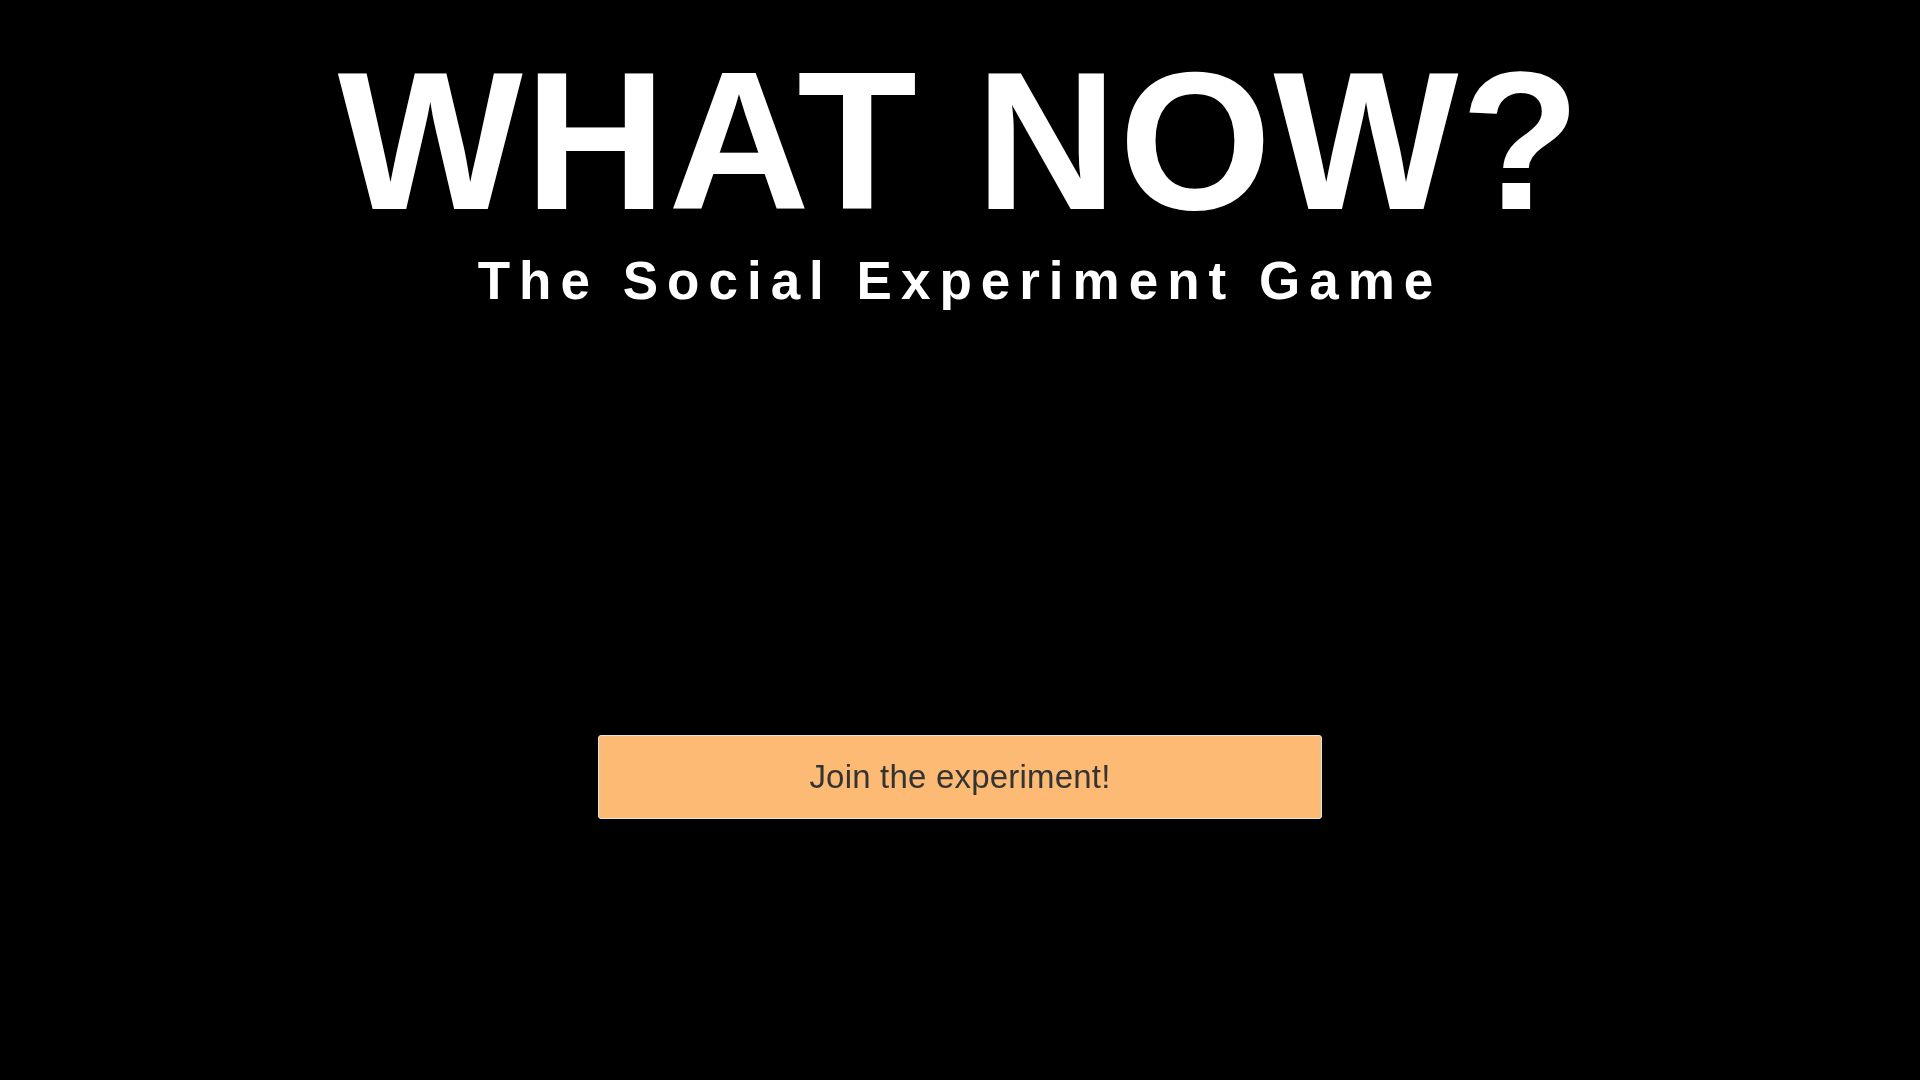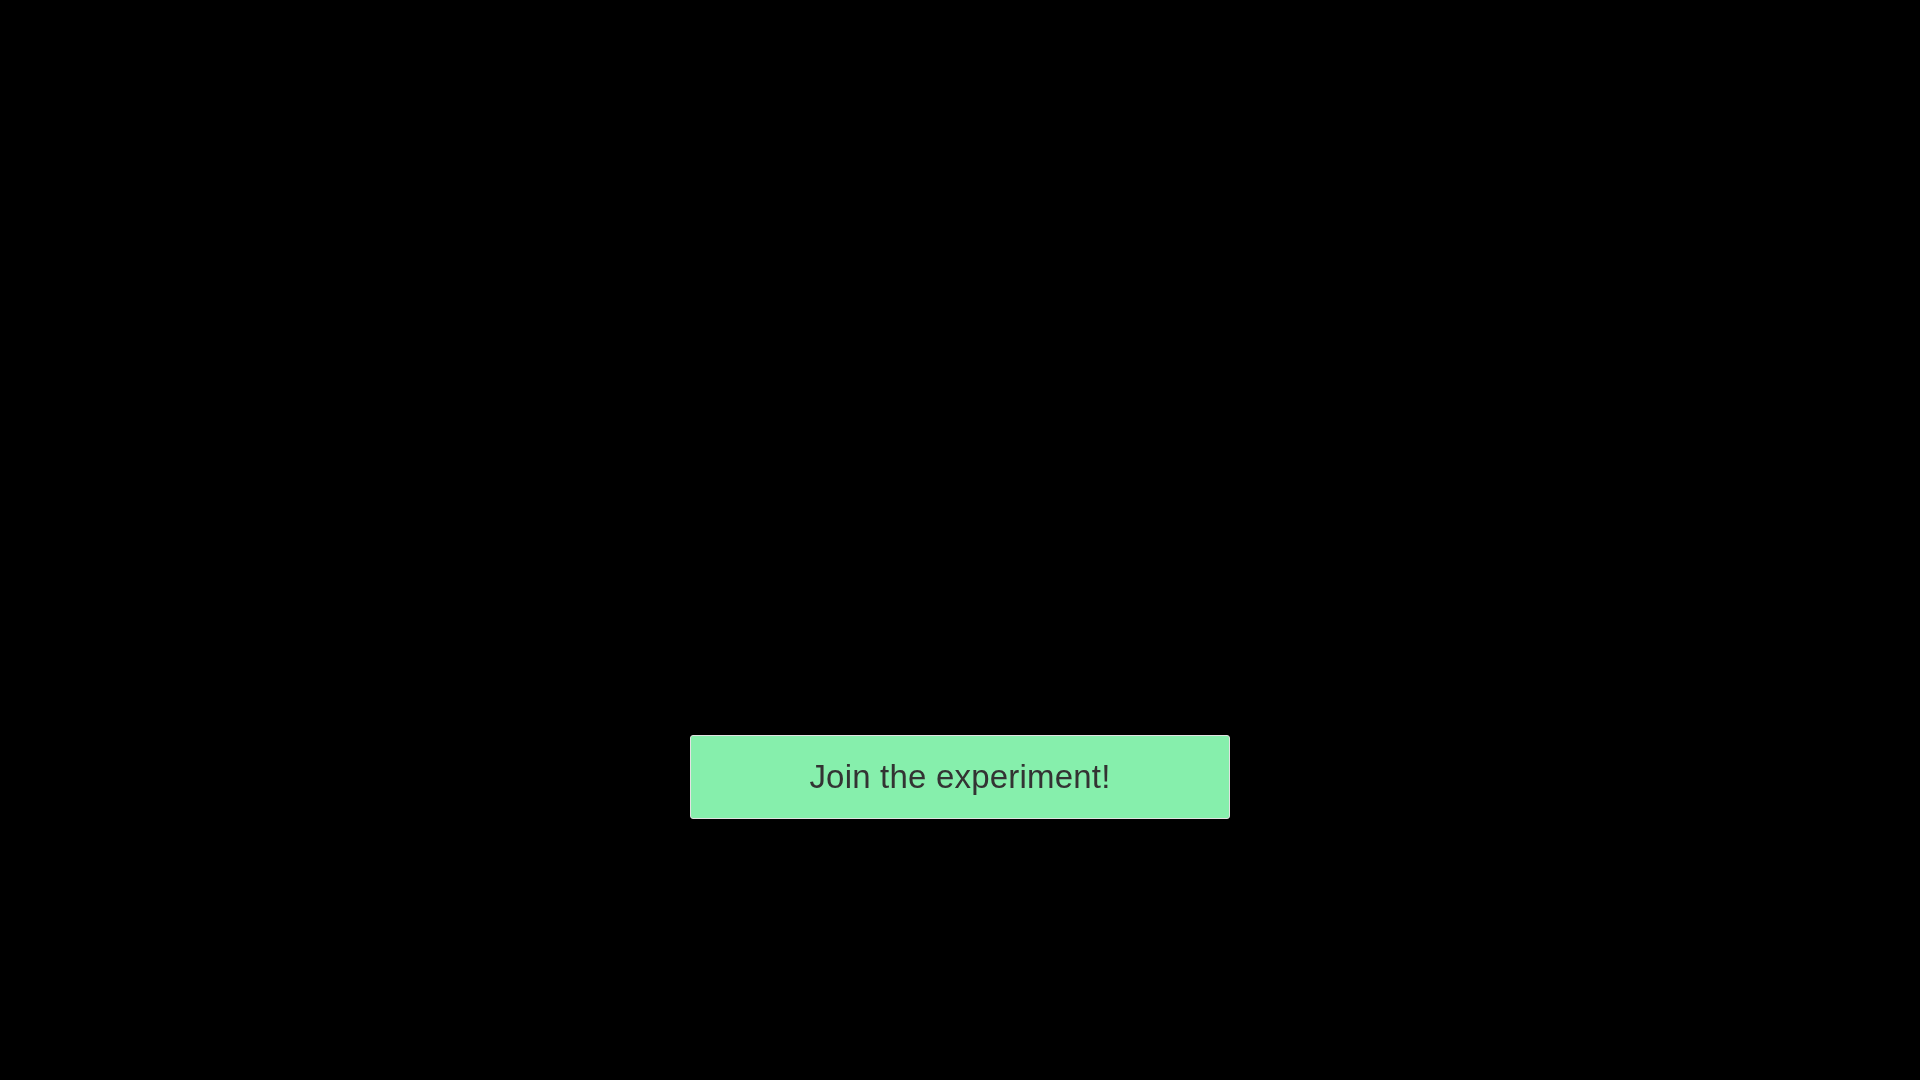--- a/index.html
+++ b/index.html
@@ -62,41 +62,45 @@
     position: absolute;
     left: 0;
     top: 735px;
     width: 1920px;
     text-align: center;
   }
 
   .join-button {
     display: inline-block;
     box-sizing: border-box;
-    width: 540px;
+    width: 724px;
     height: 84px;
-    background: #86efac;
+    background: #fdba74;
     border: 1px solid #e2e2e2;
     border-radius: 3px;
     color: #333333;
     font-family: "Liberation Sans", sans-serif;
     font-weight: 400;
     font-size: 33px;
     line-height: 82px;
     letter-spacing: 0.2px;
     text-align: center;
     cursor: pointer;
     padding: 0;
     outline: none;
     white-space: nowrap;
   }
 </style>
 </head>
 <body>
 
 <div class="screen">
 
+  <div class="hero">
+    <h1 class="game-title">WHAT NOW?</h1>
+    <h2 class="game-subtitle">The Social Experiment Game</h2>
+  </div>
 
   <div class="cta-wrap">
     <button class="join-button">Join the experiment!</button>
   </div>
 
 </div>
 
 </body></html>

